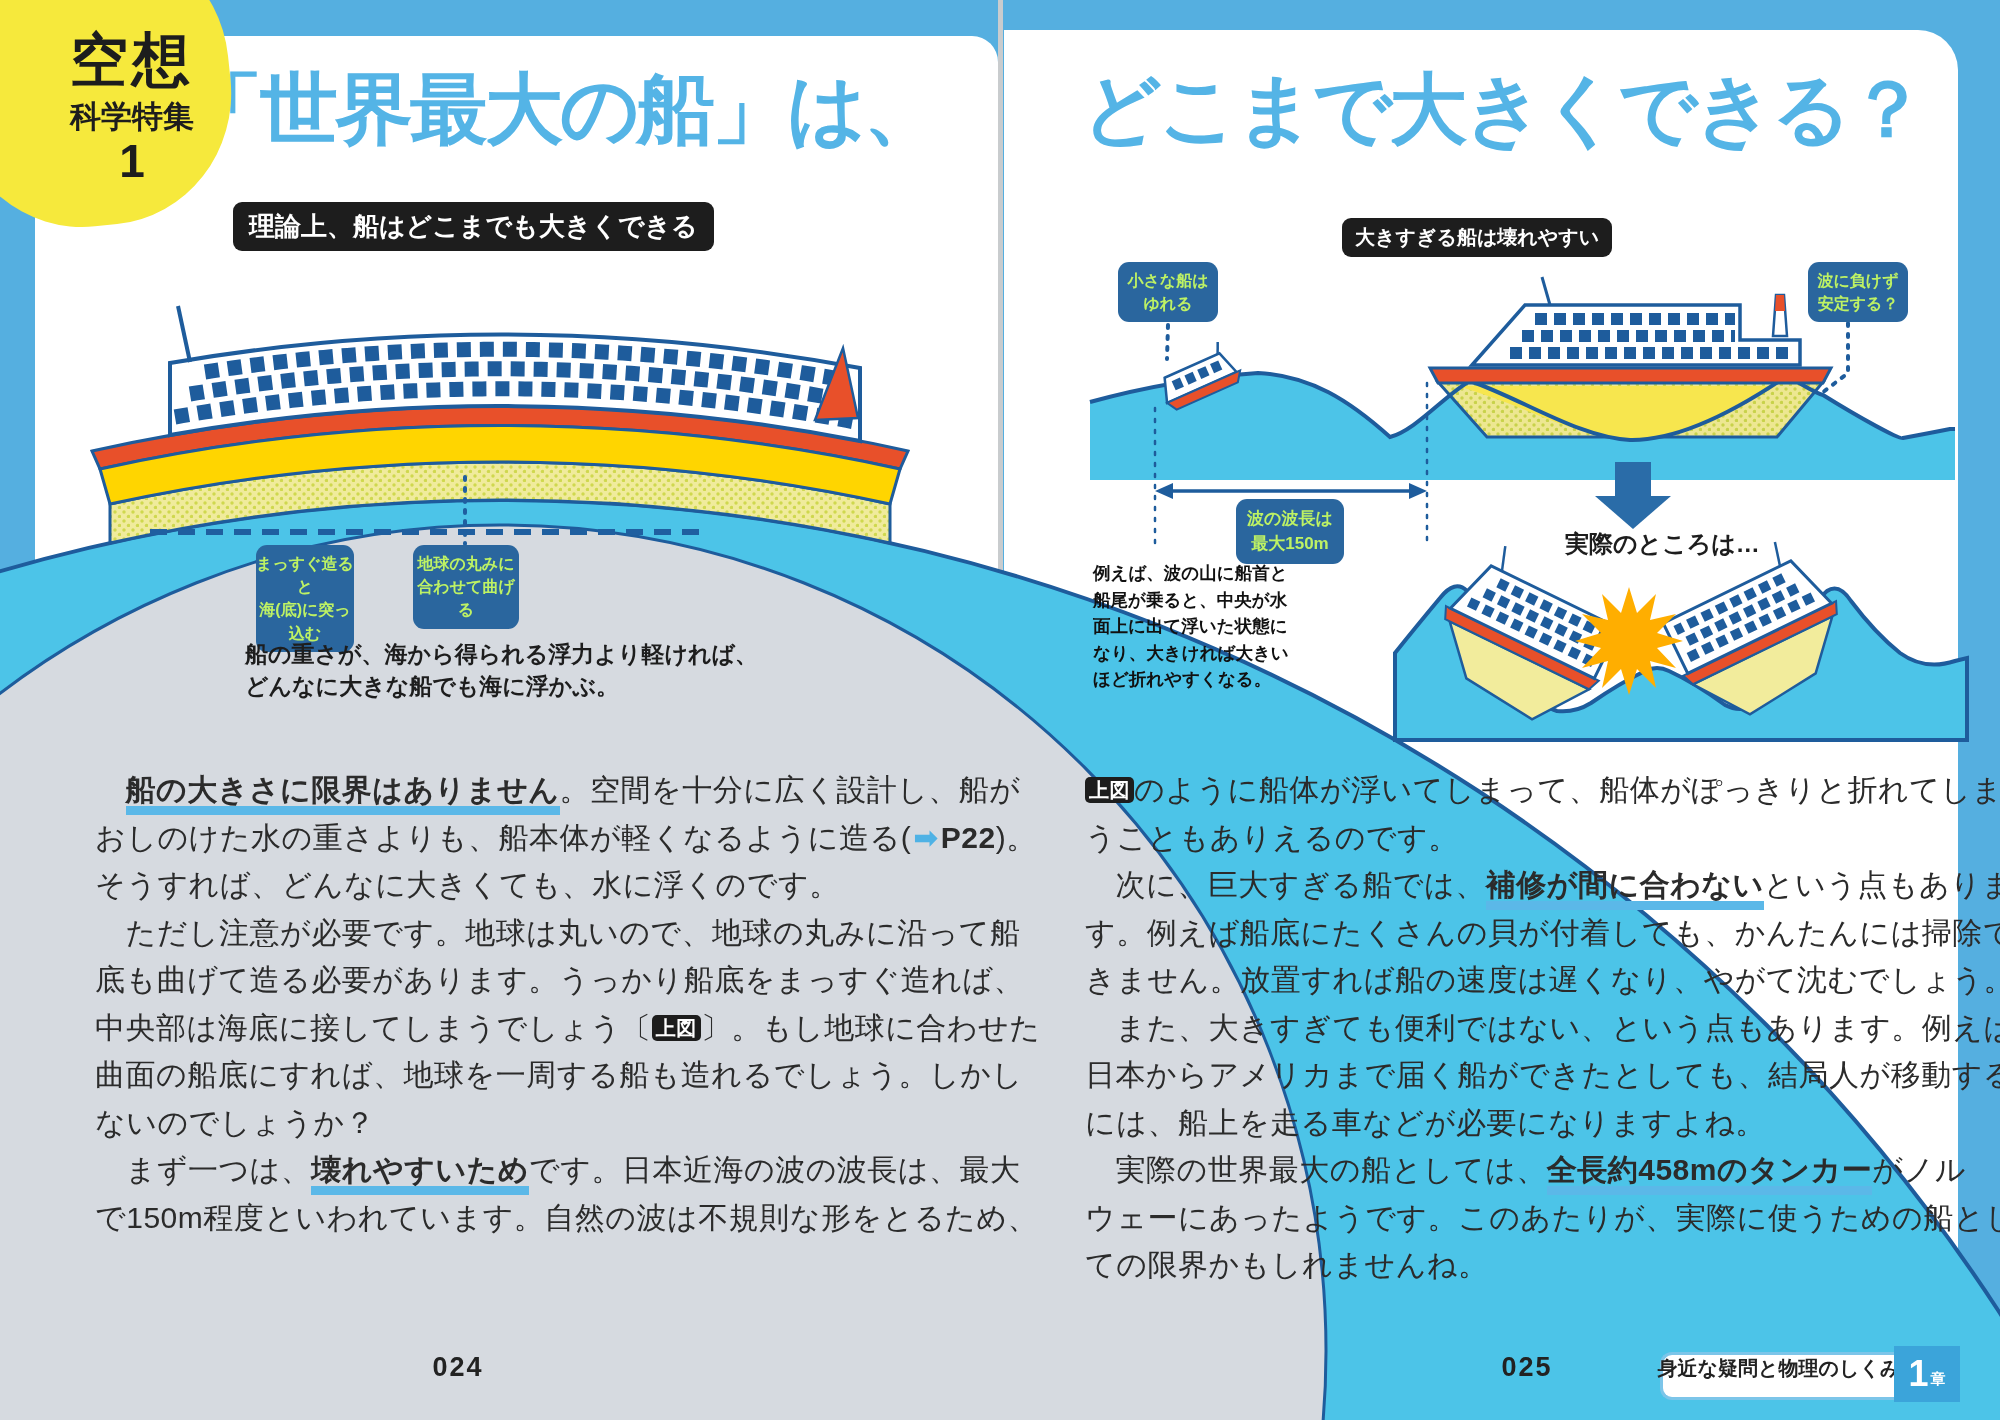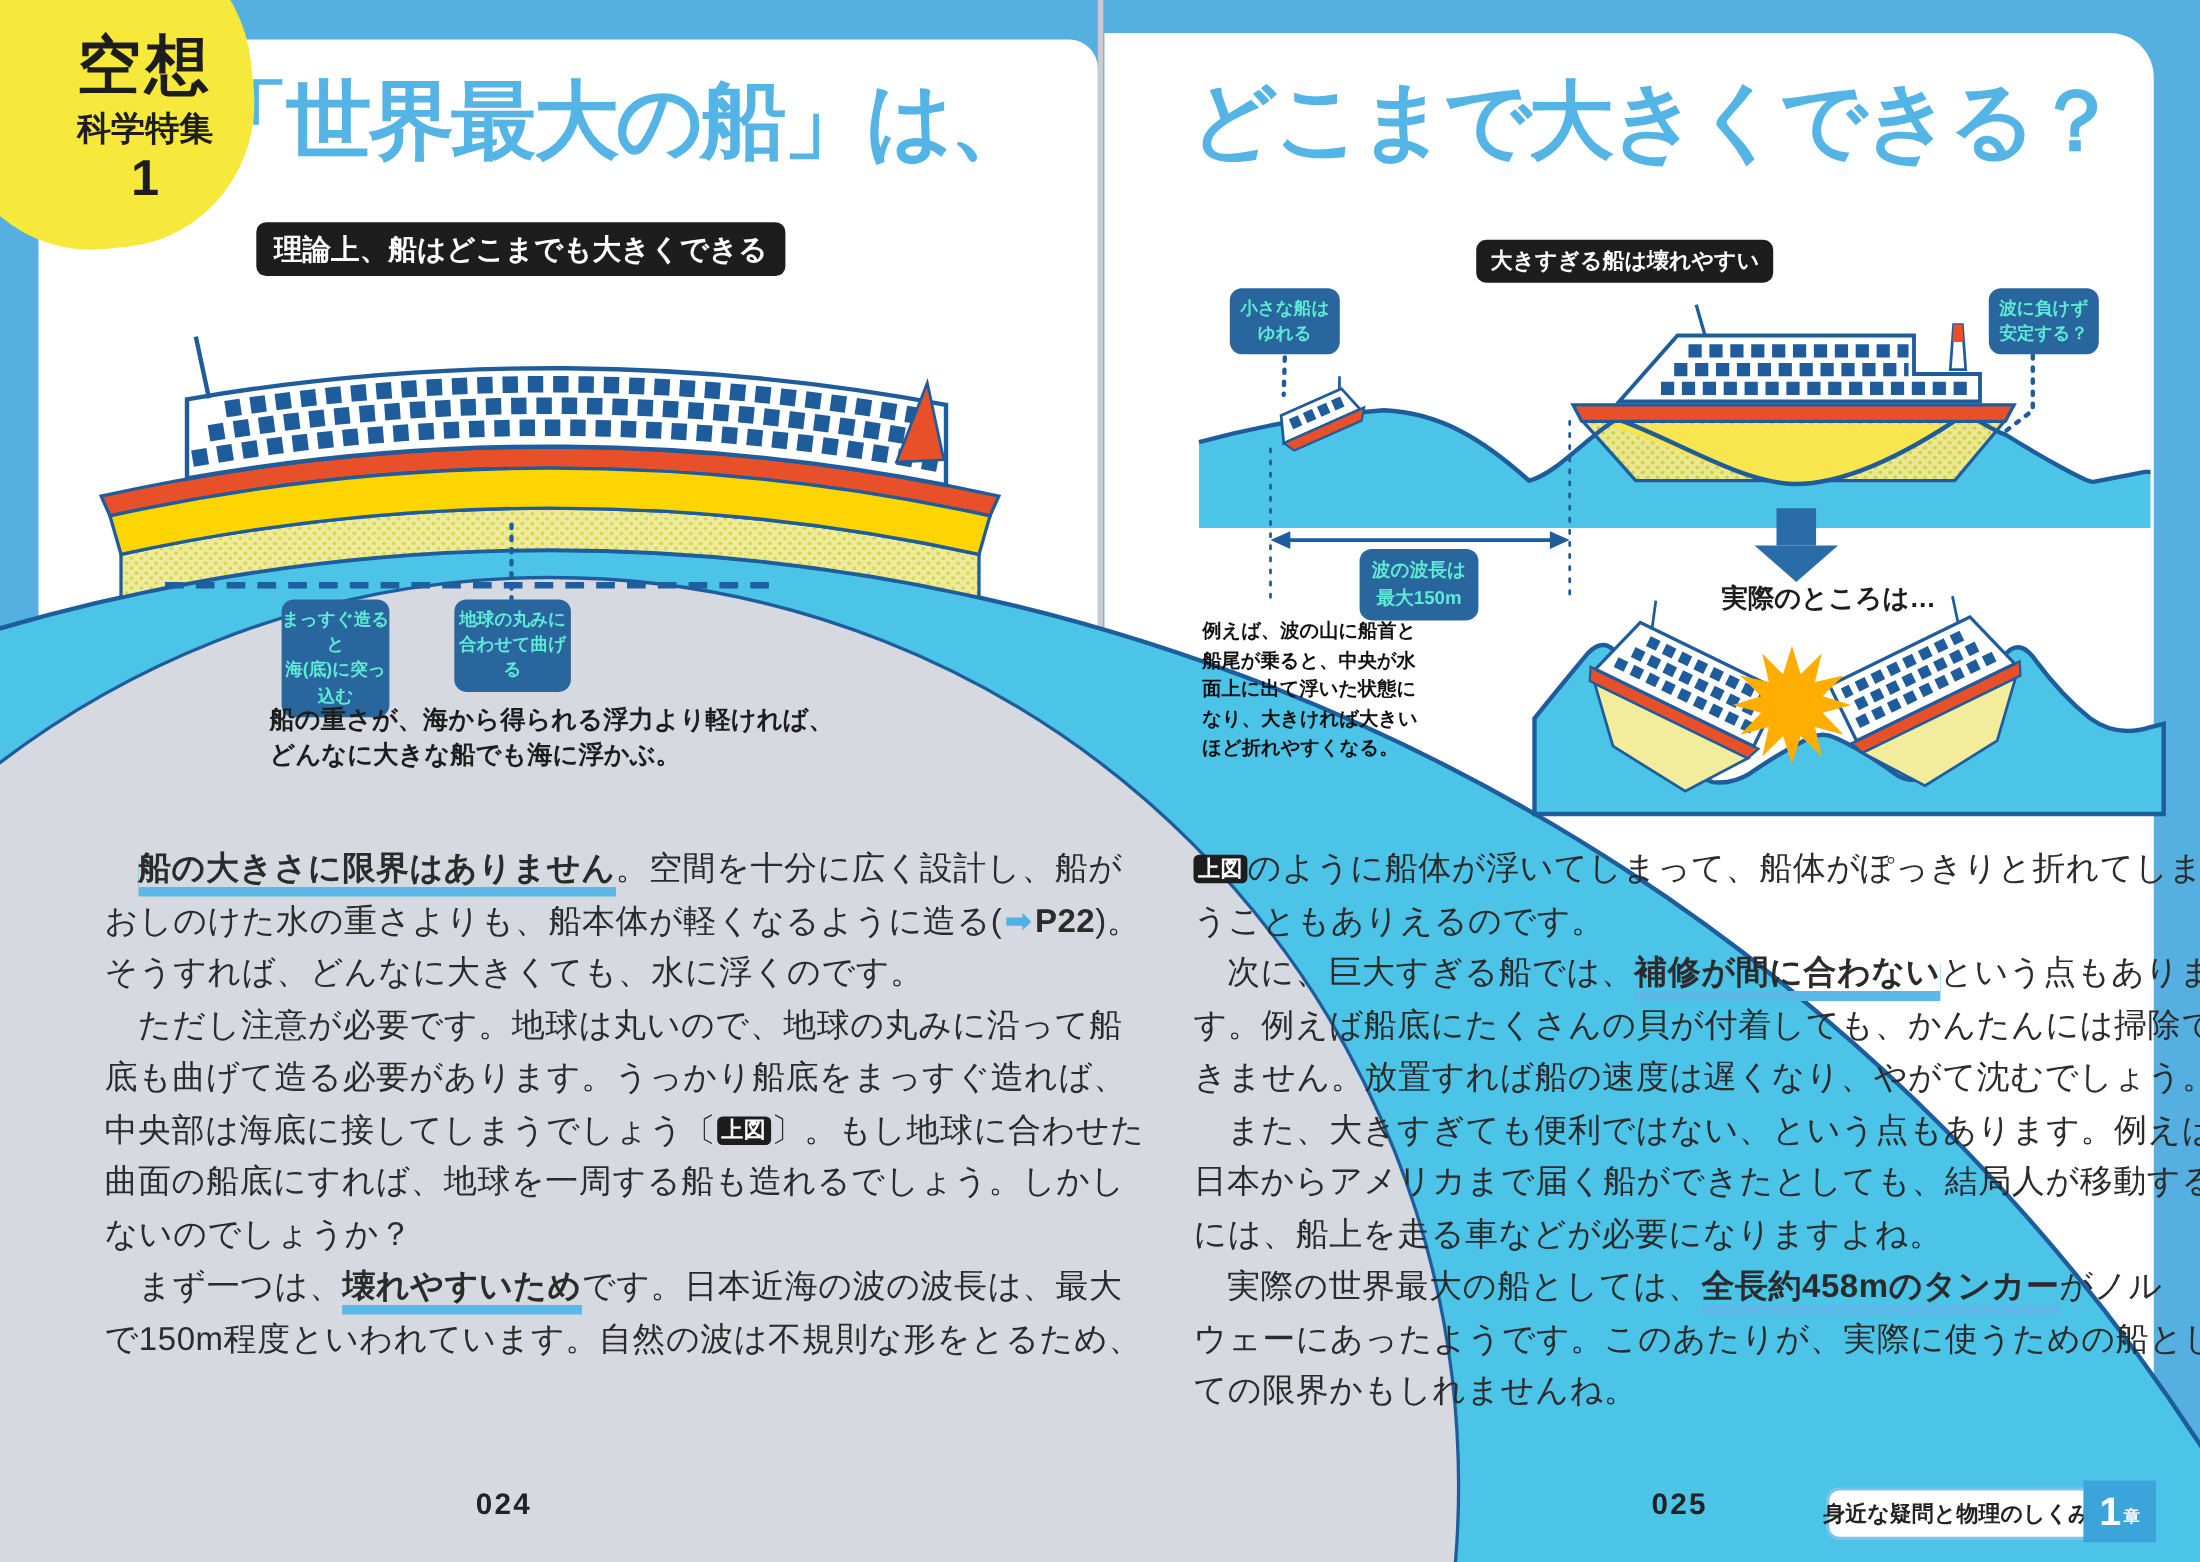--- a/index.html
+++ b/index.html
@@ -16,38 +16,38 @@
   #corner-text{left:22px;top:28px;width:220px;text-align:center;color:#1d1d1d;z-index:7;line-height:1.1;}
   #corner-text .l1{font-size:58px;font-weight:bold;letter-spacing:4px;}
   #corner-text .l2{font-size:31px;font-weight:bold;margin-top:8px;}
   #corner-text .l3{font-size:46px;font-weight:bold;margin-top:2px;}
   
   .big-title{font-size:78px;font-weight:bold;color:#54B4E6;letter-spacing:-3px;white-space:nowrap;}
   .black-badge{background:#1d1d1d;color:#ffffff;font-weight:bold;border-radius:9px;white-space:nowrap;}
   #badge-left{left:233px;top:202px;font-size:26px;padding:7px 16px;}
   #badge-right{left:1342px;top:218px;font-size:20px;padding:6px 13px;}
   
-  .callout{position:absolute;background:#2A669E;color:#5eead4;font-weight:bold;text-align:center;
+  .callout{position:absolute;background:#2A669E;color:#bef264;font-weight:bold;text-align:center;
     border-radius:11px;line-height:1.45;}
   
   .bodytext{position:absolute;font-size:30px;color:#2b2b2b;letter-spacing:0.5px;}
   .bodytext .bl{height:47.5px;line-height:47.5px;white-space:nowrap;}
   .hl{font-weight:bold;box-shadow:0 9px 0 0 #5BB8E8;}
   .pref{font-weight:bold;}
   .arrow-glyph{color:#4FB2E5;font-weight:bold;padding:0 2px;}
   .zubadge{display:inline-block;background:#1d1d1d;color:#fff;font-size:20px;font-weight:bold;
     line-height:1.1;padding:2px 4px;border-radius:5px;vertical-align:3px;}
   .caption{position:absolute;font-size:23px;color:#1d1d1d;line-height:32px;font-weight:bold;white-space:nowrap;}
   .fig-note{position:absolute;font-size:17.5px;line-height:26.6px;color:#111;font-weight:600;white-space:nowrap;}
   .mid-label{position:absolute;font-size:24px;font-weight:bold;color:#1d1d1d;white-space:nowrap;}
   .pagenum{position:absolute;width:120px;text-align:center;font-size:27px;font-weight:bold;color:#222;letter-spacing:2px;}
   
   #footer-tab{left:1660px;top:1352px;width:232px;height:42px;background:#fff;border:3px solid #7CC5E9;
     border-right:none;border-radius:12px 0 0 12px;font-size:20px;font-weight:bold;color:#222;
-    display:flex;align-items:center;justify-content:center;white-space:nowrap;z-index:5;}
+    display:flex;justify-content:center;white-space:nowrap;z-index:5;}
   #footer-chap{left:1894px;top:1346px;width:66px;height:56px;background:#3BA4DA;color:#fff;z-index:5;
     display:flex;align-items:center;justify-content:center;}
   #footer-chap .num{font-size:36px;font-weight:bold;}
   #footer-chap .suf{font-size:15px;font-weight:bold;margin-left:2px;margin-top:10px;}
   svg{position:absolute;overflow:visible;}
 </style>
 </head>
 <body>
 
 <div id="canvas">

